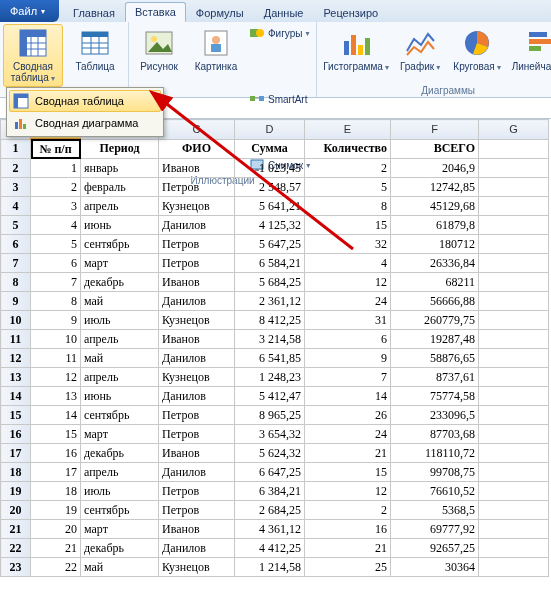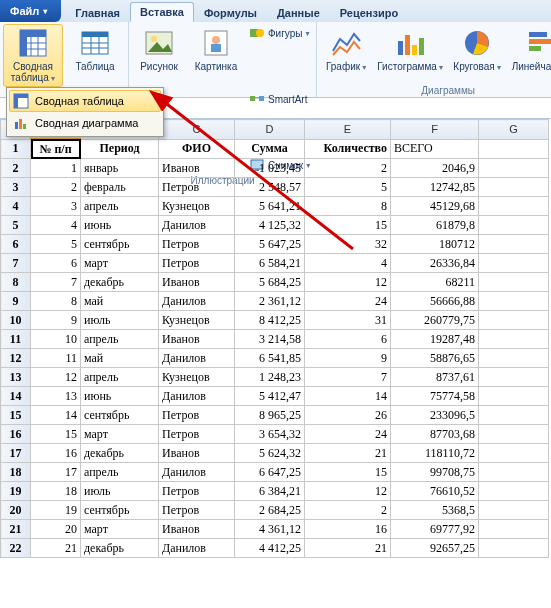--- a/index.html
+++ b/index.html
@@ -10,21 +10,20 @@
     width: 551px;
     height: 608px;
     overflow: hidden;
     position: relative;
   }
   .ribbon-tabs {
     display: flex;
     background: linear-gradient(#e8f0f8, #d7e5f2);
     height: 22px;
     align-items: flex-end;
-    font-weight: bold;
   }
   .ribbon-tab {
     padding: 3px 9px;
     color: #1f3864;
     font-size: 11px;
     border: 1px solid transparent;
     border-bottom: none;
   }
   .ribbon-tab.active {
     background: #f5f9fd;
@@ -309,35 +308,35 @@
             </svg>
           <span>Снимок</span>
         </div>
       </div>
     </div>
     <div class="group-label">Иллюстрации</div>
   </div>
 
   <div class="ribbon-group" style="border-right:none">
     <div class="group-content">
-      <div class="big-btn" style="width:46px">
-        <svg viewBox="0 0 32 32">
-            <polyline points="3,24 10,12 17,18 24,7 30,14" fill="none" stroke="#4472c4" stroke-width="2"></polyline>
-            <polyline points="3,28 10,20 17,25 24,15 30,22" fill="none" stroke="#ed7d31" stroke-width="2"></polyline>
-          </svg>
-        <div class="big-btn-label dd">График</div>
-      </div>
       <div class="big-btn" style="width:66px">
         <svg viewBox="0 0 32 32">
             <rect x="4" y="14" width="5" height="14" fill="#4472c4"></rect>
             <rect x="11" y="8" width="5" height="20" fill="#ed7d31"></rect>
             <rect x="18" y="18" width="5" height="10" fill="#ffc000"></rect>
             <rect x="25" y="11" width="5" height="17" fill="#70ad47"></rect>
           </svg>
         <div class="big-btn-label dd">Гистограмма</div>
+      </div>
+      <div class="big-btn" style="width:46px">
+        <svg viewBox="0 0 32 32">
+            <polyline points="3,24 10,12 17,18 24,7 30,14" fill="none" stroke="#4472c4" stroke-width="2"></polyline>
+            <polyline points="3,28 10,20 17,25 24,15 30,22" fill="none" stroke="#ed7d31" stroke-width="2"></polyline>
+          </svg>
+        <div class="big-btn-label dd">График</div>
       </div>
       <div class="big-btn" style="width:52px">
         <svg viewBox="0 0 32 32">
             <circle cx="16" cy="16" r="12" fill="#4472c4"></circle>
             <path d="M16 16 L16 4 A12 12 0 0 1 27 20 Z" fill="#ed7d31"></path>
             <path d="M16 16 L27 20 A12 12 0 0 1 12 27 Z" fill="#ffc000"></path>
           </svg>
         <div class="big-btn-label dd">Круговая</div>
       </div>
       <div class="big-btn" style="width:62px">
@@ -403,21 +402,21 @@
     </tr>
   </thead>
   <tbody id="grid-body">
         <tr class="hdr-row">
           <th class="row-head">1</th>
           <td class="selcell">№ п/п</td>
           <td style="text-align:center;font-weight:bold">Период</td>
           <td style="font-weight:bold">ФИО</td>
           <td style="text-align:center;font-weight:bold">Сумма</td>
           <td style="text-align:right;font-weight:bold">Количество</td>
-          <td style="text-align:left;font-weight:normal">ВСЕГО</td>
+          <td style="text-align:right;font-weight:bold">ВСЕГО</td>
           <td></td>
         </tr>
         <tr>
           <th class="row-head">2</th>
           <td class="num">1</td>
           <td class="txt">январь</td>
           <td class="txt">Иванов</td>
           <td class="num">1 023,45</td>
           <td class="num">2</td>
           <td class="num">2046,9</td>
@@ -614,20 +613,30 @@
           <td></td>
         </tr>
         <tr>
           <th class="row-head">22</th>
           <td class="num">21</td>
           <td class="txt">декабрь</td>
           <td class="txt">Данилов</td>
           <td class="num">4 412,25</td>
           <td class="num">21</td>
           <td class="num">92657,25</td>
+          <td></td>
+        </tr>
+        <tr>
+          <th class="row-head">23</th>
+          <td class="num">22</td>
+          <td class="txt">май</td>
+          <td class="txt">Кузнецов</td>
+          <td class="num">1 214,58</td>
+          <td class="num">25</td>
+          <td class="num">30364</td>
           <td></td>
         </tr>
       </tbody>
 </table>
 </div>
 
 <svg class="arrow-svg" width="230" height="170">
   <defs>
       <marker id="ah" markerWidth="10" markerHeight="10" refX="2" refY="3" orient="auto">
         <path d="M0,0 L0,6 L8,3 Z" fill="#d40000"></path>

